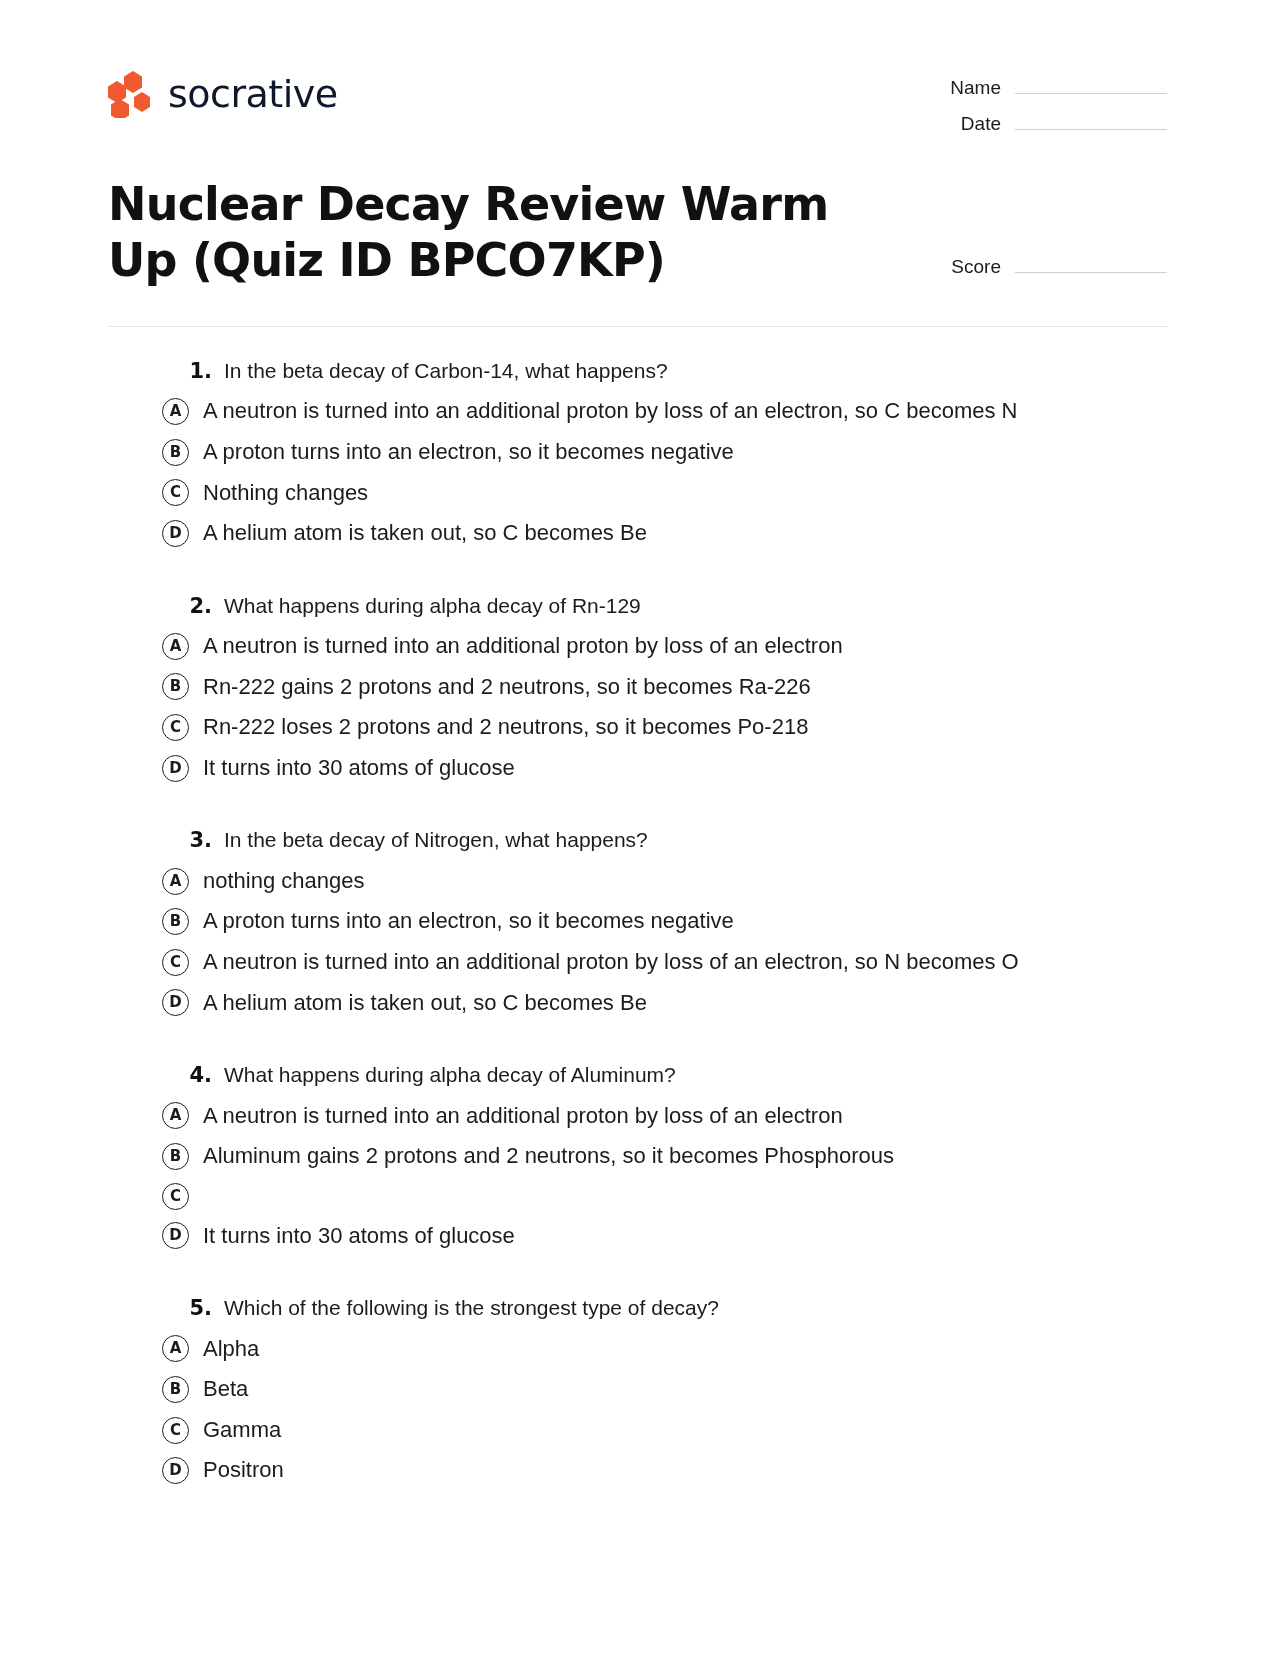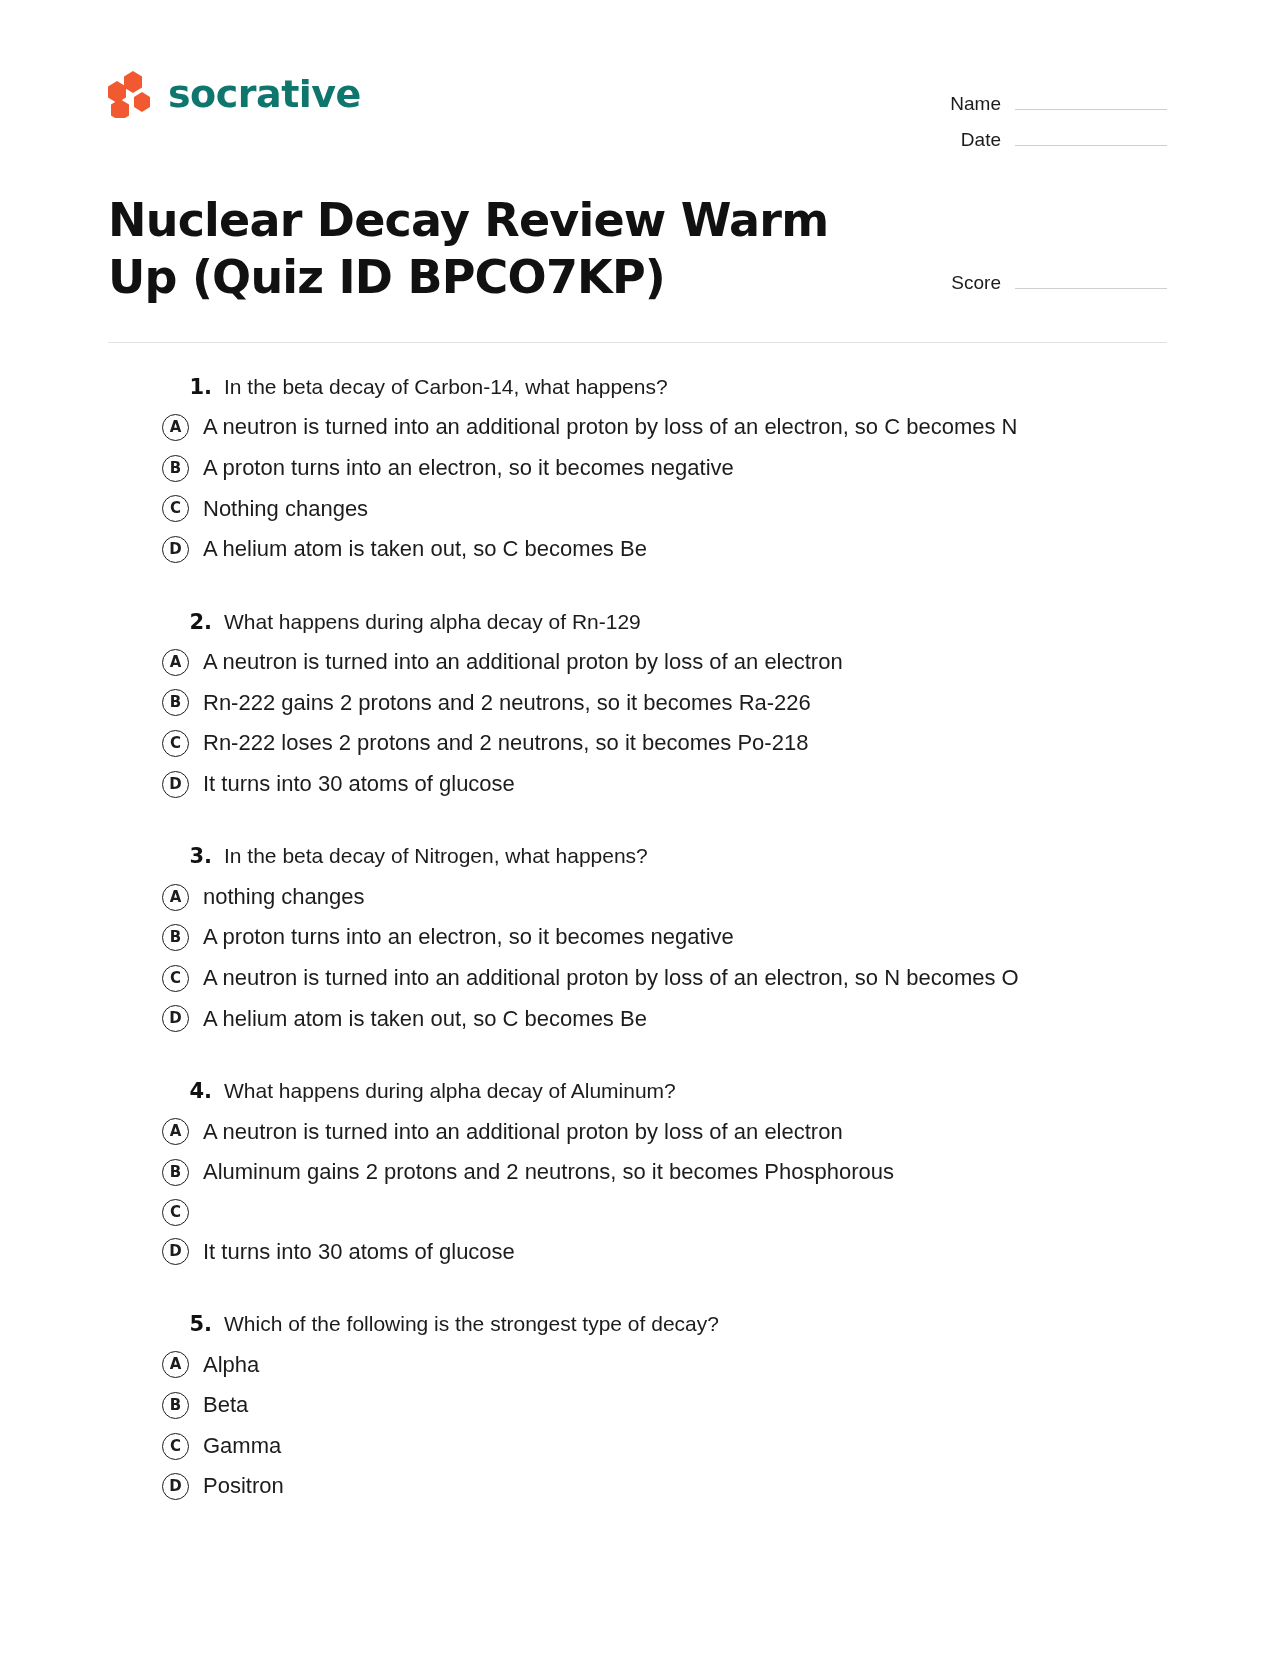--- a/index.html
+++ b/index.html
@@ -40,29 +40,29 @@
     margin-top: 8px;
   }
   .brand-mark {
     width: 44px;
     height: 48px;
     flex: none;
     display: block;
   }
   .brand-name {
     font-size: 38px;
-    font-weight: 700;
+    font-weight: 400;
     letter-spacing: -0.5px;
-    color: #0f766e;
+    color: #0f172a;
     line-height: 1;
     font-family: "DejaVu Sans", sans-serif;
   }
 
   .meta-fields {
-    margin-top: 28px;
+    margin-top: 12px;
     width: 232px;
   }
   .meta-row {
     display: flex;
     align-items: baseline;
     justify-content: flex-end;
     gap: 14px;
     margin-bottom: 11px;
   }
   .meta-label {
@@ -73,21 +73,21 @@
   .meta-line {
     display: block;
     width: 152px;
     border-bottom: 1.5px solid #cfcfcf;
     height: 20px;
   }
 
   
   .title-area {
     display: flex;
-    align-items: center;
+    align-items: flex-start;
     justify-content: space-between;
     padding: 30px 108px 0 108px;
   }
   .quiz-title {
     font-family: "DejaVu Sans", sans-serif;
     font-size: 46px;
     line-height: 1.22;
     font-weight: 700;
     letter-spacing: -0.8px;
     color: #111111;

